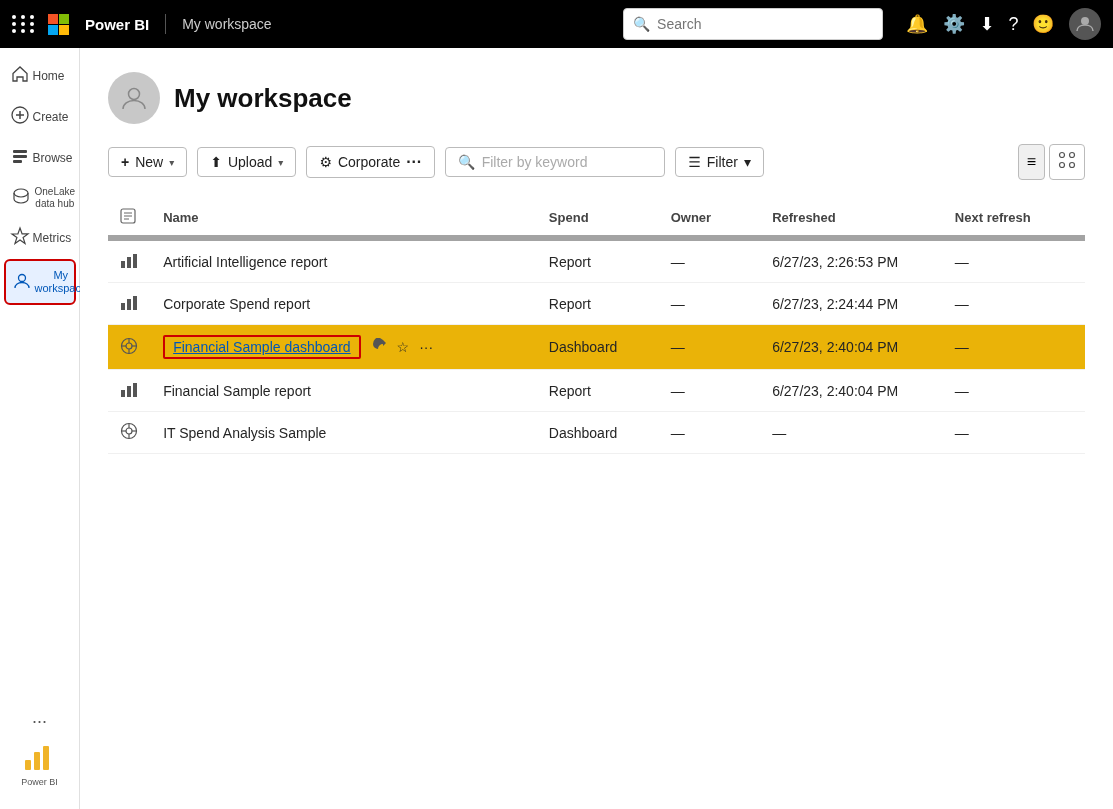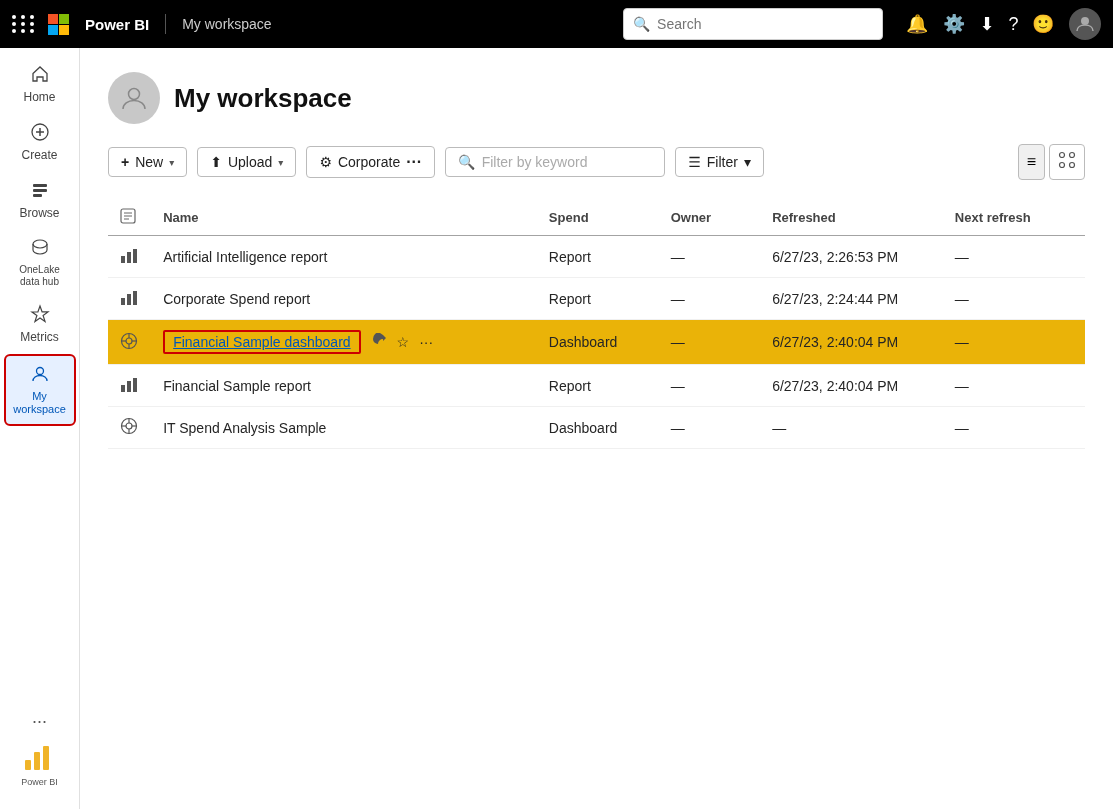--- a/index.html
+++ b/index.html
@@ -52,21 +52,21 @@
       border-right: 1px solid #e0e0e0;
       display: flex;
       flex-direction: column;
       align-items: center;
       padding: 8px 0;
       gap: 2px;
       flex-shrink: 0;
     }
     .sidebar-item {
       display: flex;
-      flex-direction: column;
+      flex-direction: row;
       align-items: center;
       gap: 3px;
       padding: 8px 6px;
       border-radius: 6px;
       cursor: pointer;
       width: 72px;
       color: #444;
       font-size: 12px;
       text-align: center;
     }
@@ -111,21 +111,21 @@
       font-size: 14px; color: #222;
     }
     .toolbar-view-btns { display: flex; gap: 4px; margin-left: auto; }
     .view-btn { border: 1px solid #bbb; border-radius: 4px; padding: 6px 8px; cursor: pointer; background: #fff; font-size: 16px; }
     .view-btn.active { background: #f0f0f0; }
 
     
     .content-table { width: 100%; border-collapse: collapse; }
     .content-table th {
       text-align: left; padding: 8px 12px;
-      border-bottom: 1px solid #a3a3a3;
+      border-bottom: 6px solid #a3a3a3;
       font-size: 13px; font-weight: 600; color: #444;
     }
     .content-table td {
       padding: 10px 12px; font-size: 14px; color: #252525;
       border-bottom: 1px solid #f0f0f0;
     }
     .content-table tr.highlighted td { background: #eab308; }
     .row-name-link { color: #0057b8; text-decoration: underline; cursor: pointer; }
     .em-dash { color: #888; }
 

